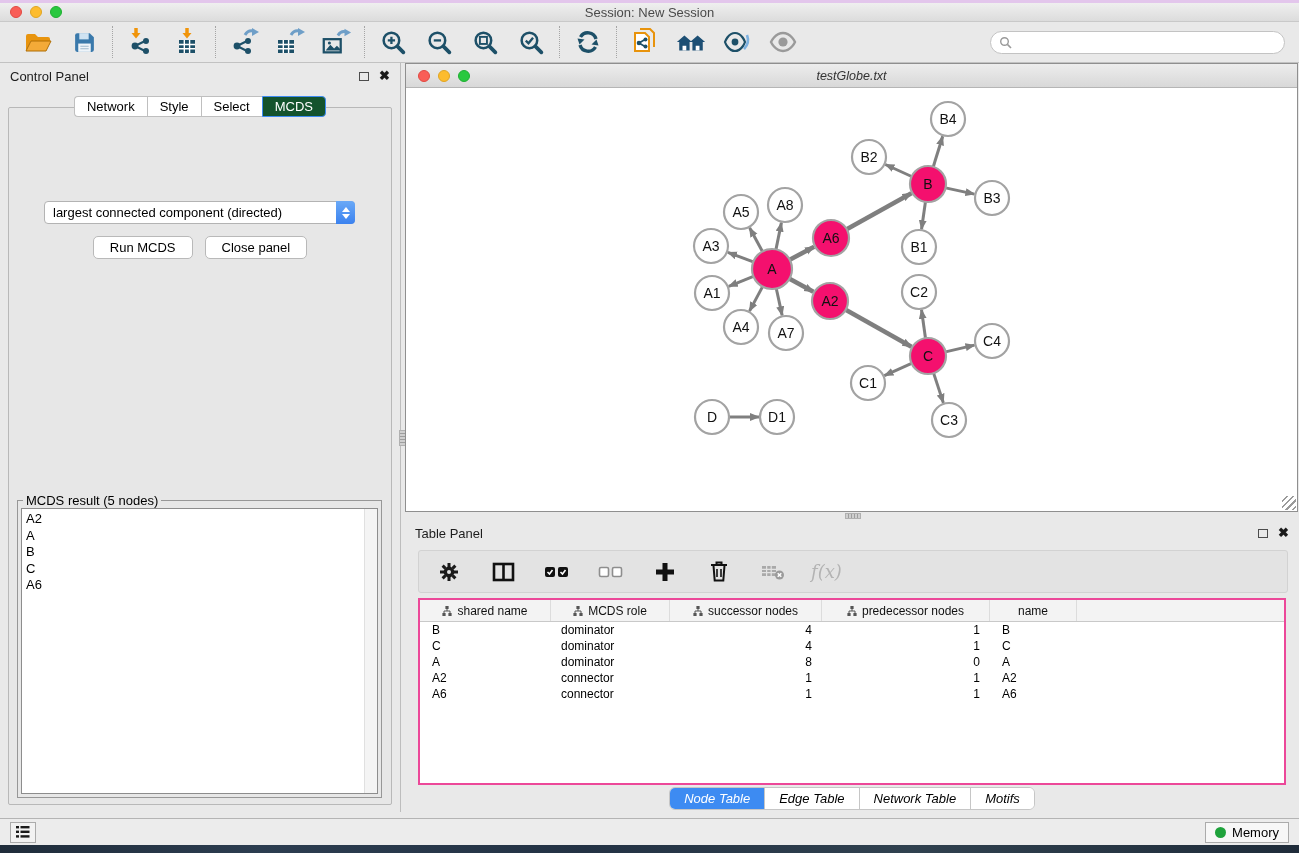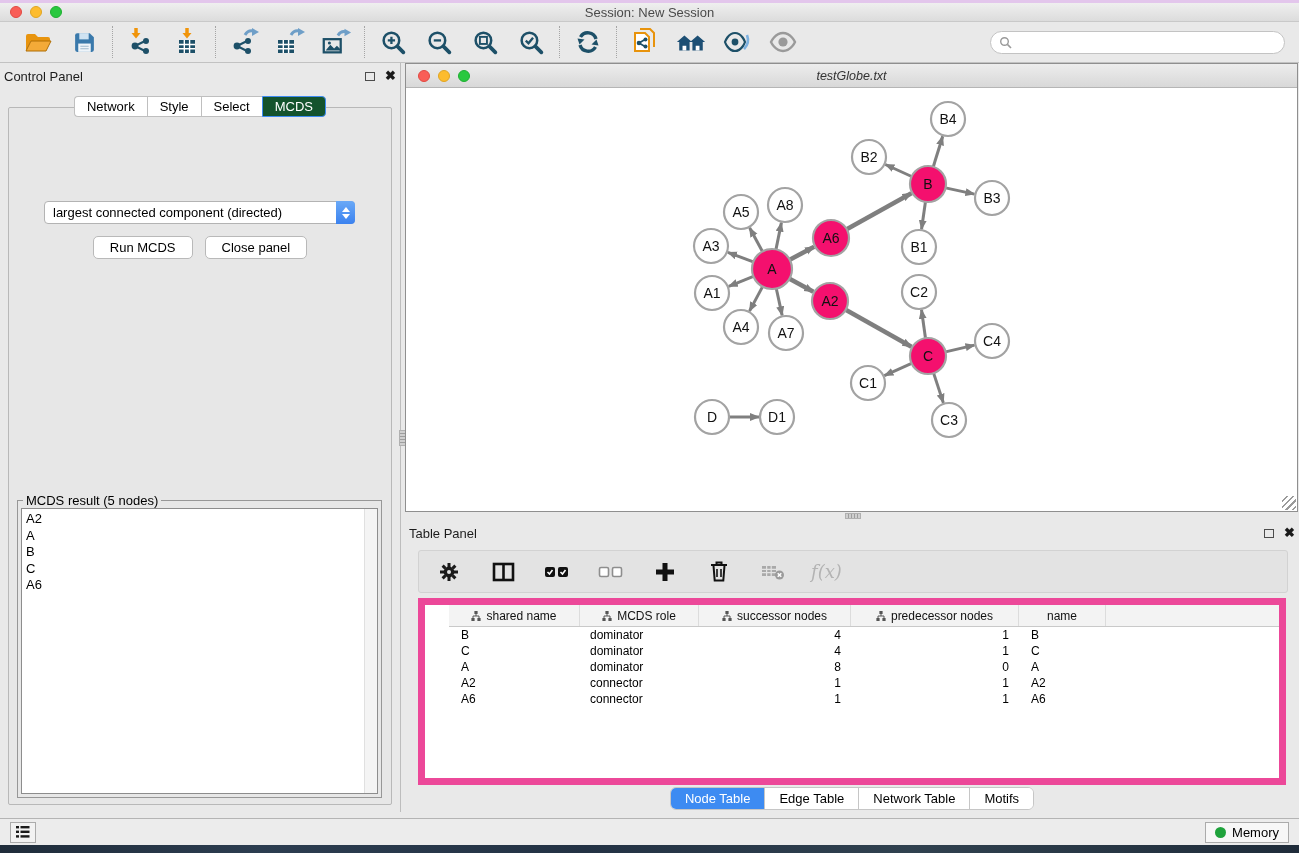--- a/index.html
+++ b/index.html
@@ -19,21 +19,21 @@
   .toolbar { position:absolute; left:0; top:22px; width:1299px; height:41px; background:#e9e9e9; border-bottom:1px solid #c2c2c2; display:flex; align-items:center; padding:0 10px; }
   .tb-group { display:flex; align-items:center; gap:14px; padding:0 12px; }
   .tb-sep { width:1px; height:32px; border-left:1px dotted #a5a5a5; }
   .tb-btn { width:32px; height:30px; display:flex; align-items:center; justify-content:center; cursor:default; }
   .search-wrap { margin-left:auto; margin-right:4px; }
   .search-field { width:295px; height:23px; background:#fff; border:1px solid #c3c3c3; border-radius:12px; display:flex; align-items:center; padding:0 8px; }
   .search-field input { border:none; outline:none; flex:1; font-size:12px; background:transparent; }
 
   
   .control-panel { position:absolute; left:0; top:63px; width:400px; height:749px; }
-  .panel-head { height:26px; display:flex; align-items:center; padding:0 4px; }
+  .panel-head { height:26px; display:flex; align-items:center; padding:0 10px; }
   .panel-title { font-size:13px; color:#1d1d1d; }
   .panel-head .spacer { flex:1; }
   .float-icon { width:10px; height:9px; border:1.5px solid #4c4c4c; margin-right:10px; }
   .close-icon { font-size:13px; font-weight:bold; color:#1a1a1a; line-height:10px; }
   .cp-tabs { position:absolute; left:0; top:33px; width:100%; display:flex; justify-content:center; z-index:2; }
   .tab { font-size:13px; padding:2px 12px; background:#fff; border:1px solid #bfbfbf; border-right:none; color:#000; }
   .tab:first-child { border-radius:4px 0 0 4px; }
   .tab:last-child { border-right:1px solid #bfbfbf; border-radius:0 4px 4px 0; }
   .tab.active { background:#14532d; border-color:#3d8bf2; color:#fff; }
   .cp-pane { position:absolute; left:8px; right:8px; top:44px; bottom:7px; border:1px solid #b8b8b8; border-radius:2px; background:#e7e7e7; }
@@ -63,34 +63,34 @@
   .net-titlebar .lights { top:6px; left:12px; }
   .net-titlebar .title { text-align:center; font-size:12.5px; color:#333; line-height:24px;font-style:italic; }
   .net-canvas { position:absolute; left:0; top:24px; right:0; bottom:0; background:#fff; }
   .resize-grip { position:absolute; right:1px; bottom:1px; width:14px; height:14px;
      background:repeating-linear-gradient(135deg, transparent 0 3px, #9a9a9a 3px 4.5px); }
 
   
   .table-panel { position:absolute; left:405px; top:520px; width:894px; height:292px; }
   .tp-toolbar { position:absolute; left:13px; right:11px; top:30px; height:43px; background:#e3e3e3; border:1px solid #d2d2d2; border-radius:3px; display:flex; align-items:center; gap:22px; padding:0 14px; }
   .fx { font-family:"DejaVu Serif", serif; font-style:italic; font-size:18px; color:#b3b3b3; }
-  .table-box { position:absolute; left:13px; right:13px; top:78px; bottom:27px; background:#fff; border:7px solid #ec4899; overflow:hidden;padding-left:24px; }
+  .table-box { position:absolute; left:13px; right:13px; top:78px; bottom:27px; background:#fff; border:2px solid #ec4899; overflow:hidden; }
   .thead { display:flex; height:22px; background:#f3f3f3; border-bottom:1px solid #c9c9c9; }
   .th { display:flex; align-items:center; justify-content:center; gap:5px; font-size:12px; color:#111; border-right:1px solid #dcdcdc; }
   .th:nth-child(1){ width:131px; } .th:nth-child(2){ width:119px; } .th:nth-child(3){ width:152px; }
   .th:nth-child(4){ width:168px; } .th:nth-child(5){ width:87px; }
   .trow { display:flex; height:16px; align-items:center; font-size:12px; color:#000; }
   .td { overflow:hidden; white-space:nowrap; }
   .td.c1 { width:131px; padding-left:12px; }
   .td.c2 { width:119px; padding-left:10px; }
   .td.c3 { width:152px; text-align:right; padding-right:10px; }
   .td.c4 { width:168px; text-align:right; padding-right:10px; }
   .td.c5 { width:87px; padding-left:12px; }
   .tp-tabs { position:absolute; left:0; right:0; bottom:2px; display:flex; justify-content:center; }
-  .seg { display:flex; border:1px solid #c6c6c6; border-radius:6px; overflow:hidden; background:#fff; }
+  .seg { display:flex; border:1px solid #c6c6c6; border-radius:6px; overflow:hidden; background:#fff;font-style:italic; }
   .seg .seg-item { font-size:13px; padding:3px 14px; color:#000; border-right:1px solid #c6c6c6; background:#fff; }
   .seg .seg-item:last-child { border-right:none; }
   .seg .seg-item.active { background:#3d8bf2; color:#fff; }
 
   
   .statusbar { position:absolute; left:0; top:818px; width:1299px; height:27px; background:#ececec; border-top:1px solid #b4b4b4; display:flex; align-items:center; padding:0 10px; }
   .status-left-btn { width:26px; height:21px; background:#f2f2f2; border:1px solid #ababab; display:flex; align-items:center; justify-content:center; }
   .memory-btn { margin-left:auto; height:21px; background:#f7f7f7; border:1px solid #ababab; display:flex; align-items:center; gap:6px; padding:0 9px; font-size:13px; color:#000; }
   .mem-dot { width:11px; height:11px; border-radius:50%; background:#1fa33c; }
   .desktop-strip { position:absolute; left:0; top:845px; width:1299px; height:8px;

